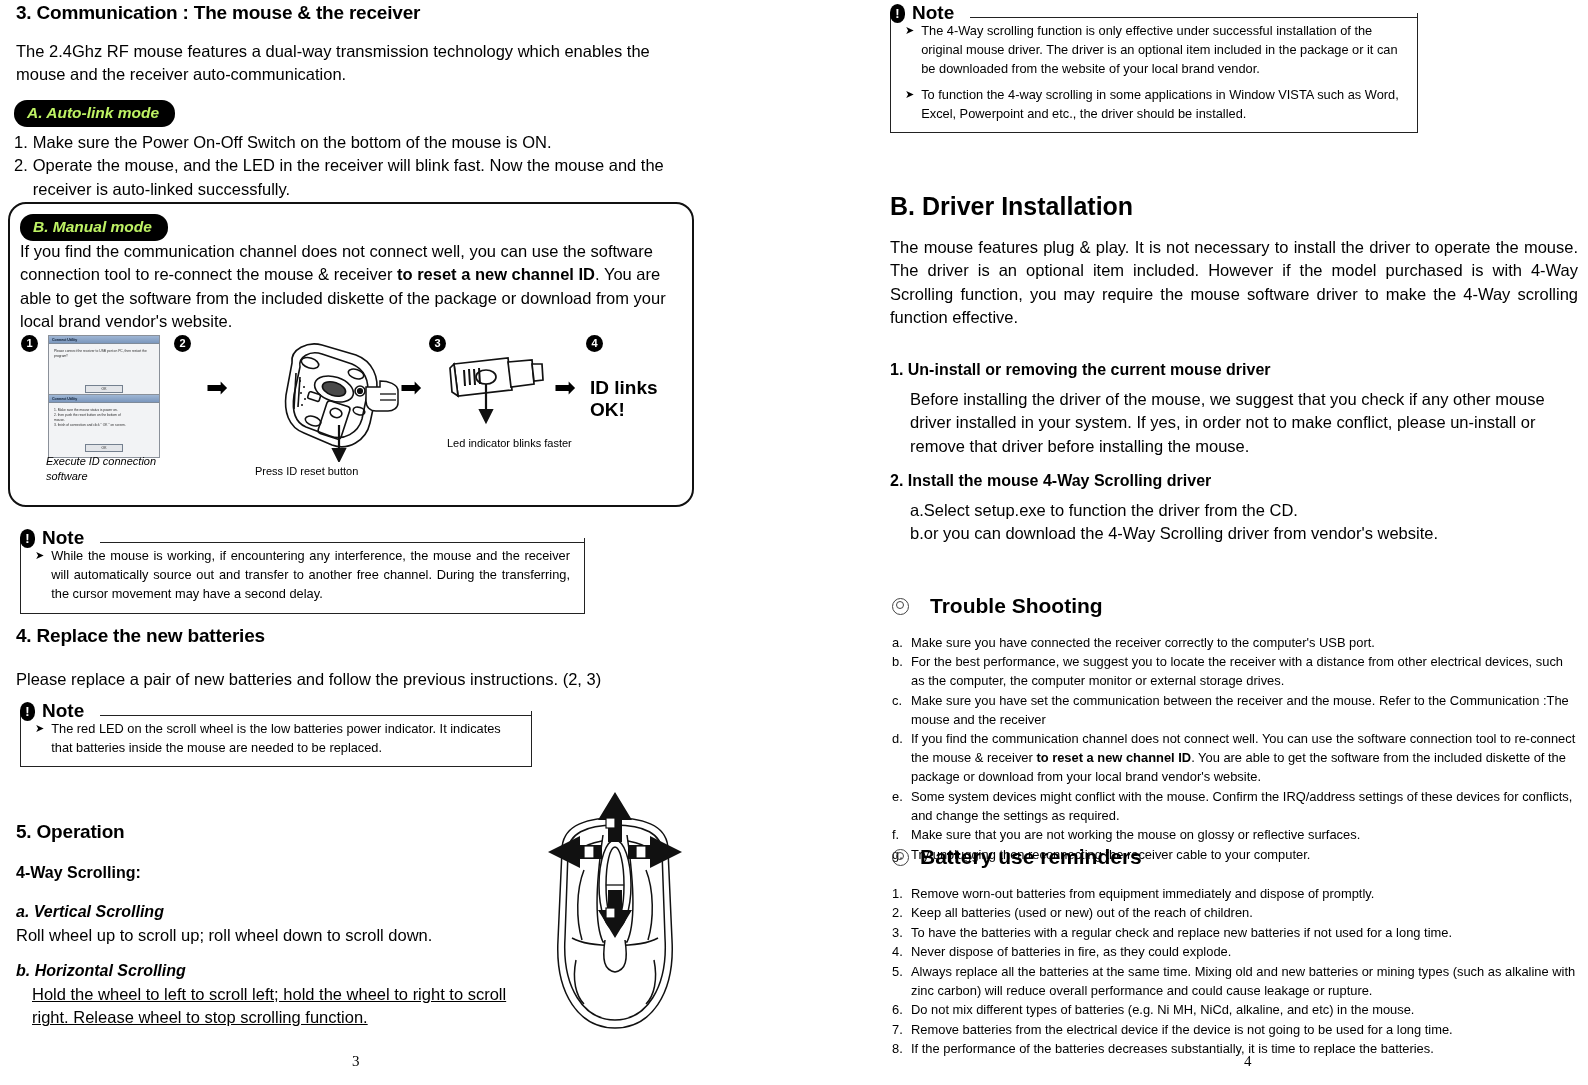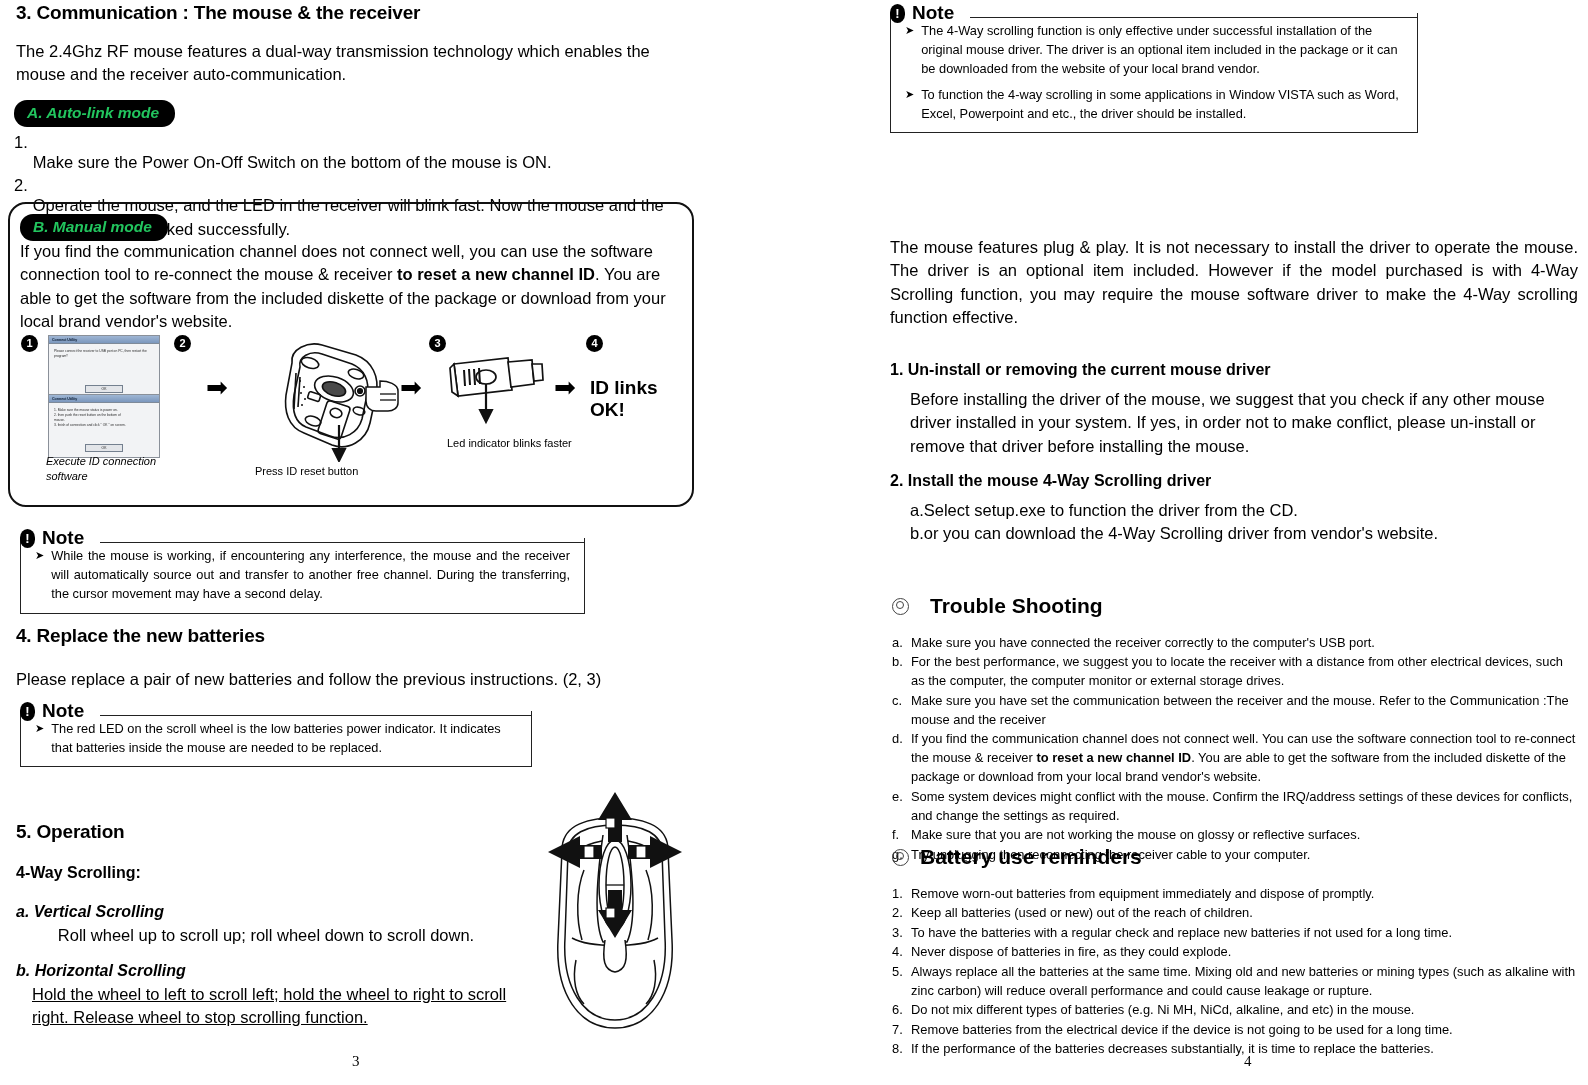--- a/index.html
+++ b/index.html
@@ -28,37 +28,37 @@
     font-weight: bold;
     letter-spacing: -0.2px;
   }
   .body-text {
     font-size: 16.5px;
     line-height: 1.42;
   }
   .pill {
     display: inline-block;
     background: #000;
-    color: #22c55e;
+    color: #bef264;
     font-style: italic;
     font-weight: bold;
     font-size: 15.5px;
     padding: 4px 16px 5px 13px;
     border-radius: 13px;
   }
   .numlist {
     font-size: 16.5px;
     line-height: 1.42;
   }
   .numlist .li {
     display: flex;
     gap: 5px;
   }
   .numlist .li .n { flex: 0 0 auto; }
-  .numlist .li .t { flex: 1 1 auto; margin-top: 20px; }
+  .numlist .li .t { flex: 1 1 auto; }
 
   
   .manual-box {
     position: absolute;
     left: 8px;
     top: 202px;
     width: 686px;
     height: 305px;
     border: 2.2px solid #111;
     border-radius: 18px;
@@ -394,21 +394,21 @@
       <div class="note-item">
         <span class="note-arrow">➤</span>
         <span class="note-text">The red LED on the scroll wheel is the low batteries power indicator.  It indicates that batteries inside the mouse are needed to be replaced.</span>
       </div>
     </div>
   </div>
 
   <div class="h2" style="position:absolute;left:16px;top:821px;">5. Operation</div>
   <div style="position:absolute;left:16px;top:864px;font-size:16px;font-weight:bold;">4-Way Scrolling:</div>
   <div style="position:absolute;left:16px;top:903px;font-size:16px;font-weight:bold;font-style:italic;">a. Vertical Scrolling</div>
-  <div class="body-text" style="position:absolute;left:16px;top:924px;width:500px;text-align:center;">Roll wheel up to scroll up; roll wheel down to scroll down.</div>
+  <div class="body-text" style="position:absolute;left:16px;top:924px;width:500px;">Roll wheel up to scroll up; roll wheel down to scroll down.</div>
   <div style="position:absolute;left:16px;top:962px;font-size:16px;font-weight:bold;font-style:italic;">b. Horizontal Scrolling</div>
   <div class="body-text" style="position:absolute;left:32px;top:983px;width:490px;text-decoration:underline;">Hold the wheel to left to scroll left; hold the wheel to right to scroll right. Release wheel to stop scrolling function.</div>
 
   <svg width="190" height="240" style="position:absolute;left:520px;top:790px;">
     <g fill="#fff" stroke="#111" stroke-width="1.5">
       <path d="M42 60 C42 38, 62 28, 95 28 C128 28, 148 38, 148 60 L152 150 C155 205, 130 238, 95 238 C60 238, 35 205, 38 150 Z"></path>
       <path d="M48 62 C48 44, 66 35, 95 35 C124 35, 142 44, 142 62 L145 148 C148 198, 126 230, 95 230 C64 230, 42 198, 45 148 Z"></path>
       <path d="M50 70 C58 56, 76 50, 95 50 C114 50, 132 56, 140 70"></path>
       <path d="M52 148 C70 158, 120 158, 138 148"></path>
       <path d="M83 45 C75 100, 75 135, 83 152 L107 152 C115 135, 115 100, 107 45"></path>
@@ -454,20 +454,21 @@
         <span class="note-arrow">➤</span>
         <span class="note-text">The 4-Way scrolling function is only effective under successful installation of the original mouse driver. The driver is an optional item included in the package or it can be downloaded from the website of your local brand vendor.</span>
       </div>
       <div class="note-item">
         <span class="note-arrow">➤</span>
         <span class="note-text">To function the 4-way scrolling in some applications in Window VISTA such as Word, Excel, Powerpoint and etc., the driver should be installed.</span>
       </div>
     </div>
   </div>
 
+  <div style="position:absolute;left:32px;top:192px;font-size:25px;font-weight:bold;">B. Driver Installation</div>
 
   <div class="body-text just" style="position:absolute;left:32px;top:236px;width:688px;">The mouse features plug &amp; play. It is not necessary to install the driver to operate the mouse. The driver is an optional item included. However if the model purchased is with 4-Way Scrolling function, you may require the mouse software driver to make the 4-Way scrolling function effective.</div>
 
   <div style="position:absolute;left:32px;top:361px;font-size:16px;font-weight:bold;">1. Un-install or removing the current mouse driver</div>
   <div class="body-text" style="position:absolute;left:52px;top:388px;width:660px;">Before installing the driver of the mouse, we suggest that you check if any other mouse driver installed in your system. If yes, in order not to make conflict, please un-install or remove that driver before installing the mouse.</div>
 
   <div style="position:absolute;left:32px;top:472px;font-size:16px;font-weight:bold;">2. Install the mouse 4-Way Scrolling driver</div>
   <div class="body-text" style="position:absolute;left:52px;top:499px;width:660px;">a.Select setup.exe to function the driver from the CD.</div>
   <div class="body-text" style="position:absolute;left:52px;top:522px;width:660px;">b.or you can download the 4-Way Scrolling driver from vendor's website.</div>
 

